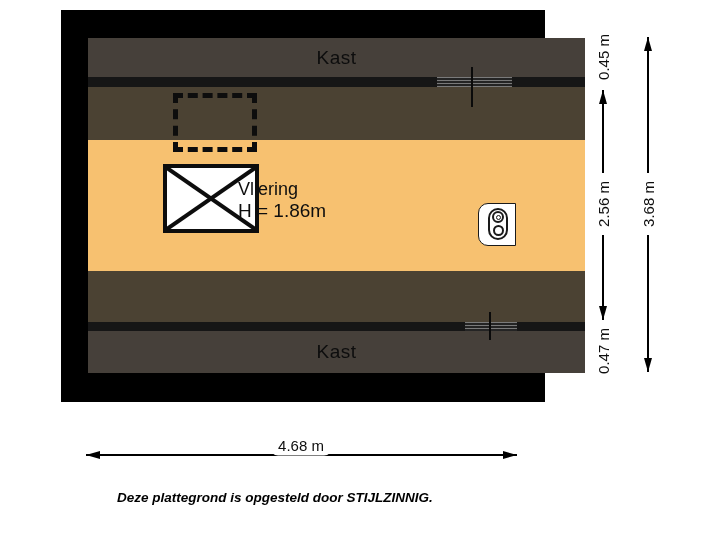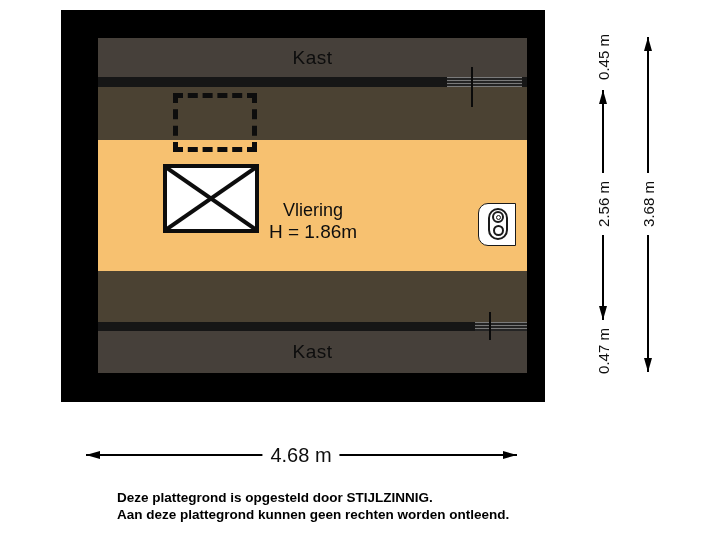--- a/index.html
+++ b/index.html
@@ -3,21 +3,21 @@
 <meta charset="utf-8">
 <style>
   html,body{margin:0;padding:0;background:#fff;}
   #canvas{
     position:relative;width:720px;height:540px;background:#ffffff;
     font-family:"Liberation Sans", sans-serif;color:#0e0e0e;overflow:hidden;
   }
   
   .plan{position:absolute;left:61px;top:10px;width:484px;height:392px;background:#000;}
   .interior{position:absolute;left:27px;top:28px;width:429px;height:335px;}
-  .zone{position:absolute;left:10px;width:429px;}
+  .zone{position:absolute;left:0;width:497px;}
   .z-kast-top   {top:0;    height:39px; background:#46403A;}
   .z-wall-top   {top:39px; height:10px; background:#161616;}
   .z-eaves-top  {top:49px; height:53px; background:#4B4233;}
   .z-room       {top:102px;height:131px;background:#F7C170;}
   .z-eaves-bot  {top:233px;height:51px; background:#4B4233;}
   .z-wall-bot   {top:284px;height:9px;  background:#161616;}
   .z-kast-bot   {top:293px;height:42px; background:#46403A;}
   .kast-label{
     width:100%;height:100%;display:flex;align-items:center;justify-content:center;
     font-size:19px;color:#0d0d0d;letter-spacing:.5px;
@@ -33,21 +33,21 @@
   .tick-bot{left:401px;top:274px;height:28px;}
   .hatch-dashed{
     position:absolute;left:85px;top:55px;width:74px;height:49px;
     border:5px dashed #0d0d0d;background:transparent;
   }
   .cross-box{
     position:absolute;left:75px;top:126px;width:88px;height:61px;
     background:#ffffff;border:4px solid #0d0d0d;
   }
   .cross-box svg{display:block;}
-  .room-label{position:absolute;left:150px;top:141px;width:150px;text-align:center;line-height:1.15;margin-top:21px;}
+  .room-label{position:absolute;left:150px;top:141px;width:150px;line-height:1.15;}
   .room-name{font-size:18px;}
   .room-area{font-size:15.5px;margin-top:2px;}
   .room-clearance{font-size:19px;}
   
   .boiler{
     position:absolute;left:390px;top:165px;width:36px;height:41px;
     background:#fff;border:1.5px solid #1a1a1a;border-radius:10px 0 0 10px;
   }
   .boiler-pill{
     position:absolute;left:9px;top:4px;width:16px;height:28px;
@@ -75,21 +75,21 @@
   .vline{position:absolute;width:2px;background:#000;}
   .hline{position:absolute;height:2px;background:#000;}
   .arr{position:absolute;width:0;height:0;}
   .arr-up   {border-left:4px solid transparent;border-right:4px solid transparent;border-bottom:14px solid #000;}
   .arr-down {border-left:4px solid transparent;border-right:4px solid transparent;border-top:14px solid #000;}
   .arr-left {border-top:4px solid transparent;border-bottom:4px solid transparent;border-right:14px solid #000;}
   .arr-right{border-top:4px solid transparent;border-bottom:4px solid transparent;border-left:14px solid #000;}
   
   .footer{
     position:absolute;left:117px;top:490px;font-size:13.5px;font-weight:bold;
-    line-height:16.5px;color:#000;
+    line-height:16.5px;color:#000;font-style:italic;
   }
 </style>
 </head>
 <body>
 
 <div id="canvas">
 
   <div class="plan">
     <div class="interior">
 
@@ -153,20 +153,19 @@
   <div class="dim-pill pill-v" style="left:603px;top:351px;">0.47 m</div>
 
   <div class="vline" style="left:647px;top:37px;height:335px;"></div>
   <div class="arr arr-up" style="left:644px;top:37px;"></div>
   <div class="arr arr-down" style="left:644px;top:358px;"></div>
   <div class="dim-pill pill-v" style="left:648px;top:204px;">3.68 m</div>
 
   <div class="hline" style="left:86px;top:454px;width:431px;"></div>
   <div class="arr arr-left" style="left:86px;top:451px;"></div>
   <div class="arr arr-right" style="left:503px;top:451px;"></div>
-  <div class="dim-pill pill-h" style="left:301px;top:455px;font-size:20px;">4.68 m</div>
+  <div class="dim-pill pill-h" style="left:301px;top:445px;font-size:15px;">4.68 m</div>
 
   <div class="footer">
     <div>Deze plattegrond is opgesteld door STIJLZINNIG.</div>
-    <div>Aan deze plattegrond kunnen geen rechten worden ontleend.</div>
   </div>
 
 </div>
 
 </body></html>

